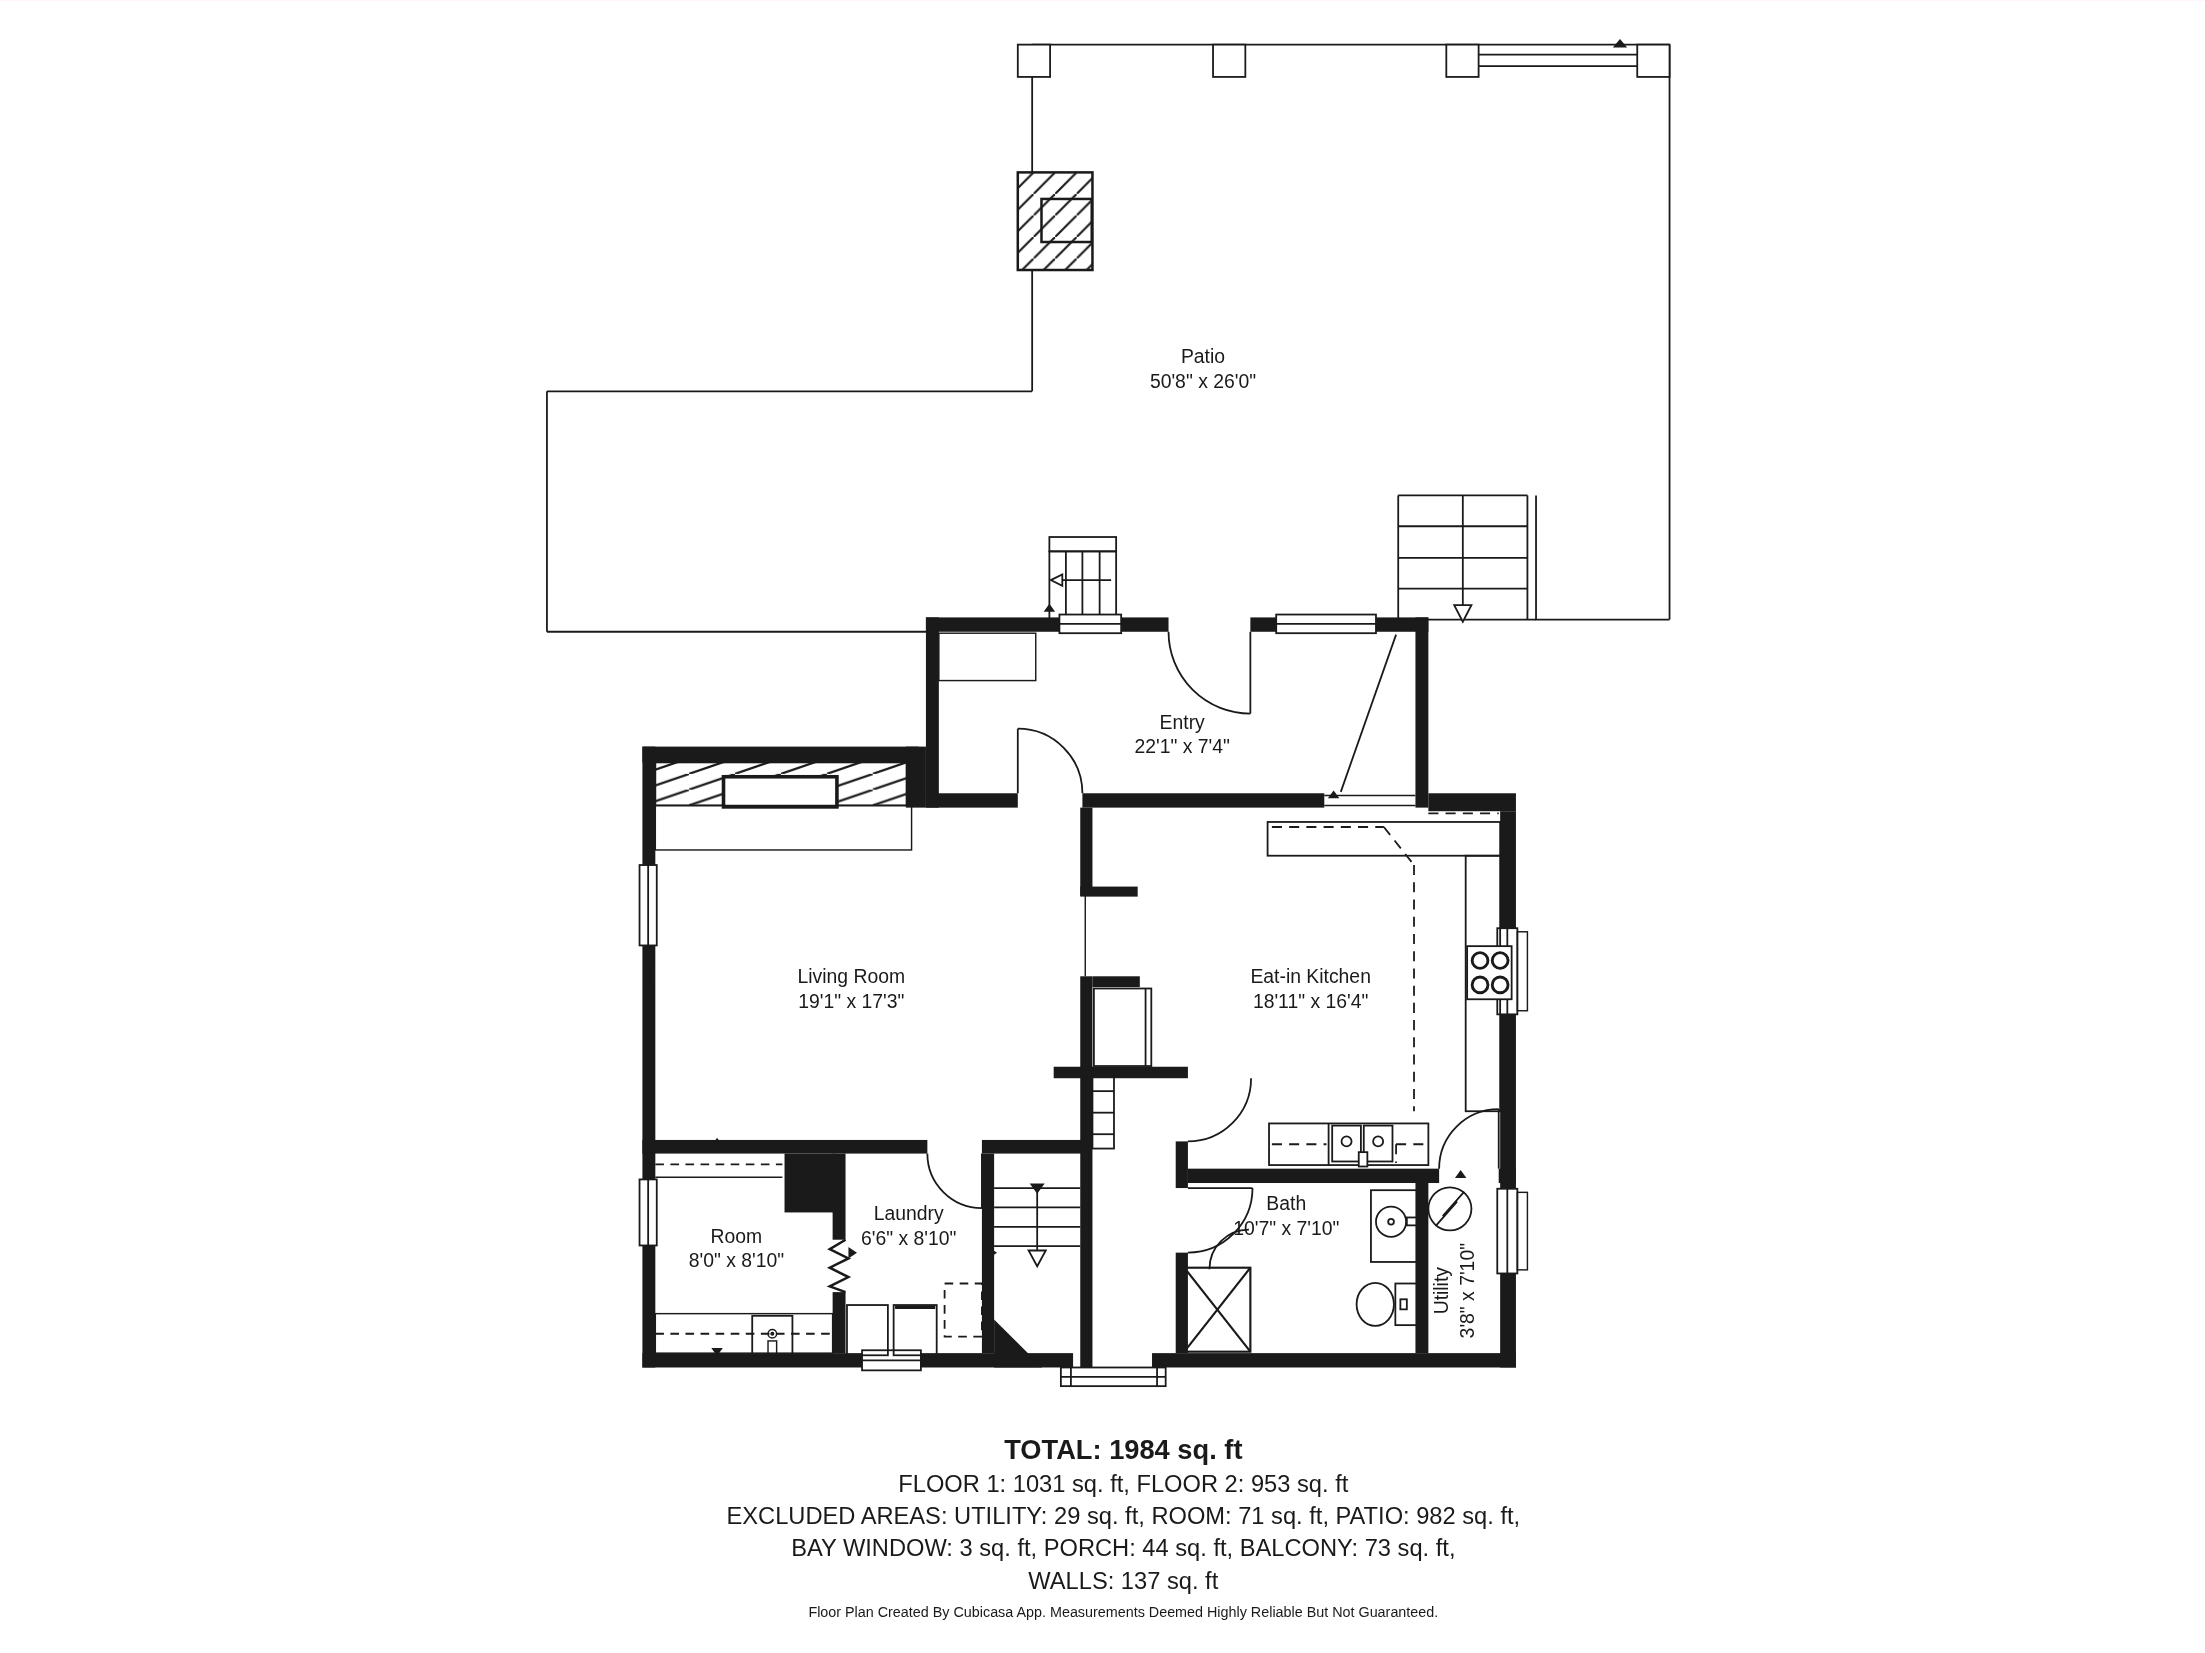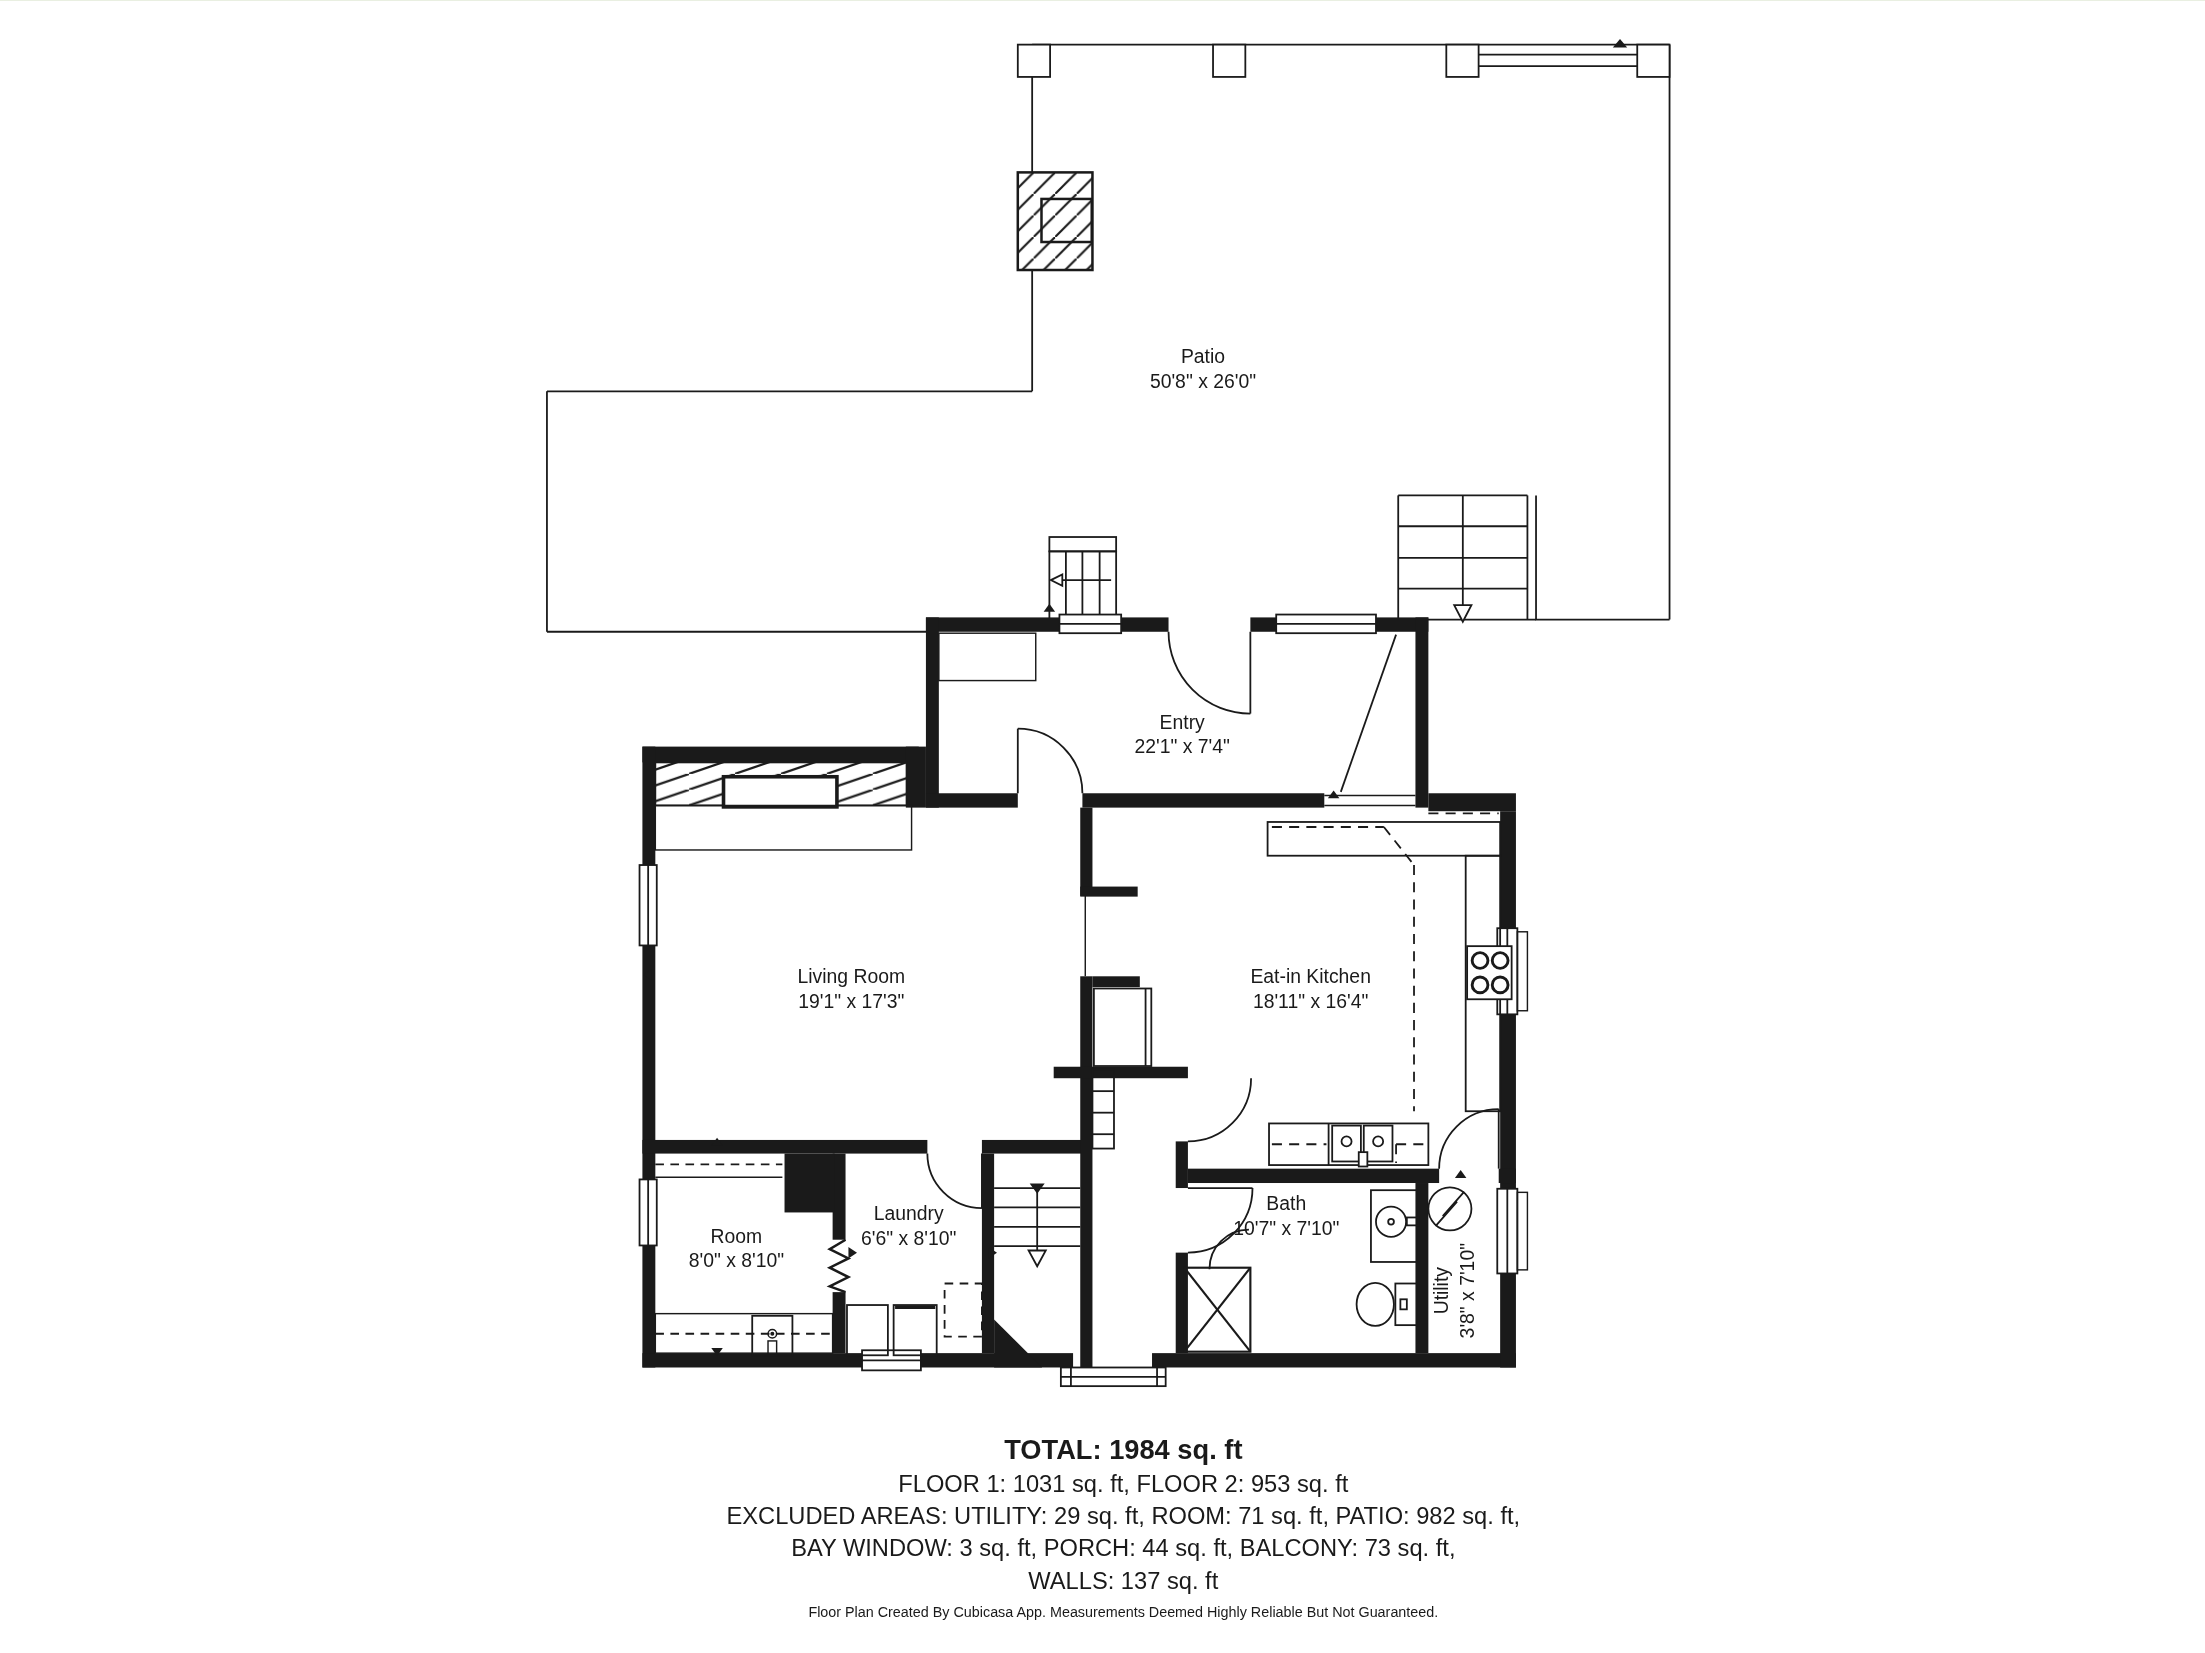--- a/index.html
+++ b/index.html
@@ -1,16 +1,16 @@
 <!DOCTYPE html>
 <html style="font-size:11.5px"><head>
 <meta charset="utf-8">
 <style>
   html,body{margin:0;padding:0;background:#ffffff;}
-  .page{position:relative;width:2205px;height:1654px;background:#4d7c0f;overflow:hidden;}
+  .page{position:relative;width:2205px;height:1654px;background:#f9a8d4;overflow:hidden;}
   svg{display:block;}
   text{font-family:"Liberation Sans","DejaVu Sans",sans-serif;fill:#1a1a1a;}
   .room-label{font-size:27px;}
   .room-dims{font-size:27px;}
   .total-line{font-size:38px;font-weight:bold;}
   .sum-line{font-size:33px;}
   .footer-line{font-size:20px;}
 </style>
 </head>
 <body>

